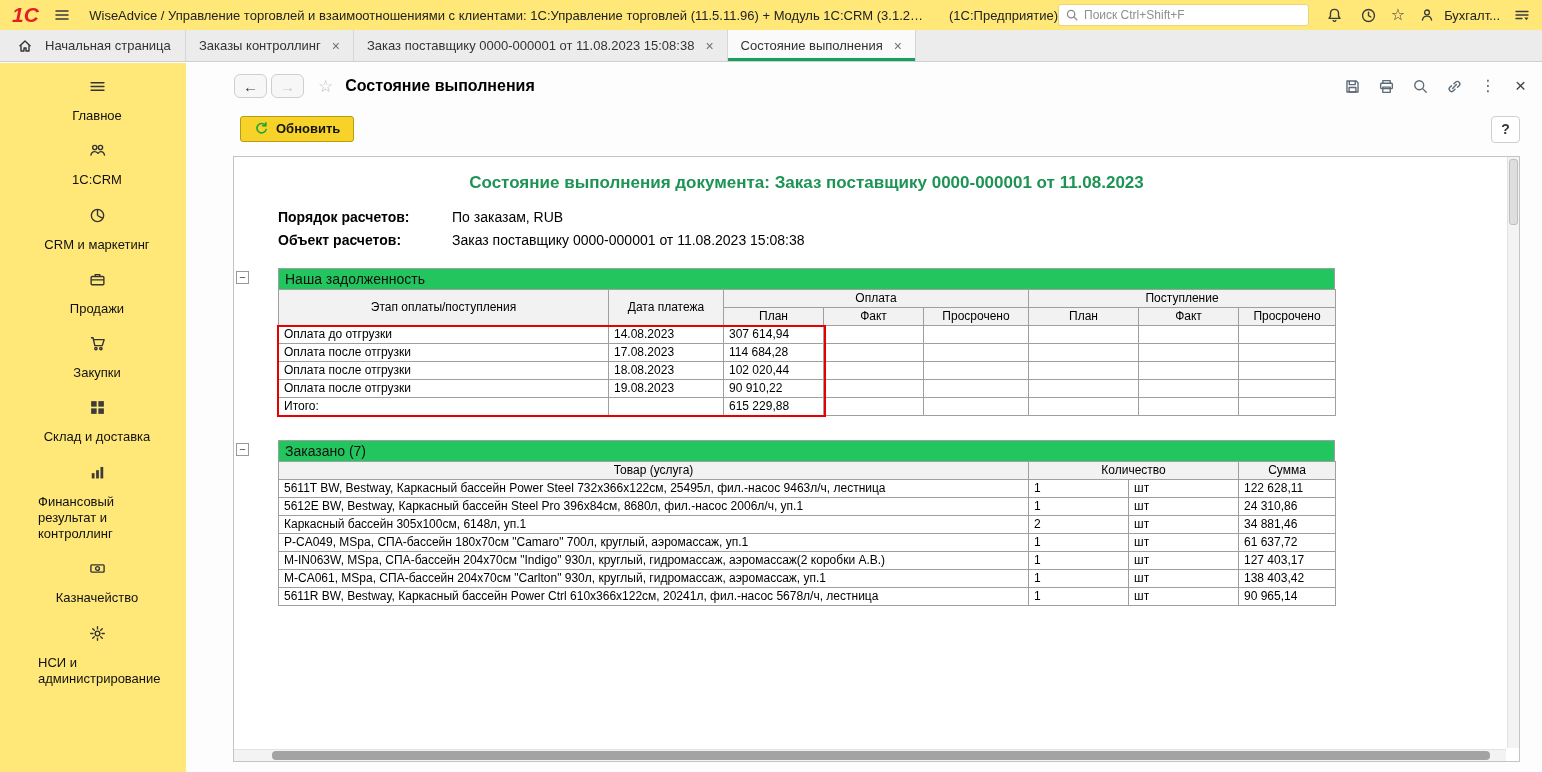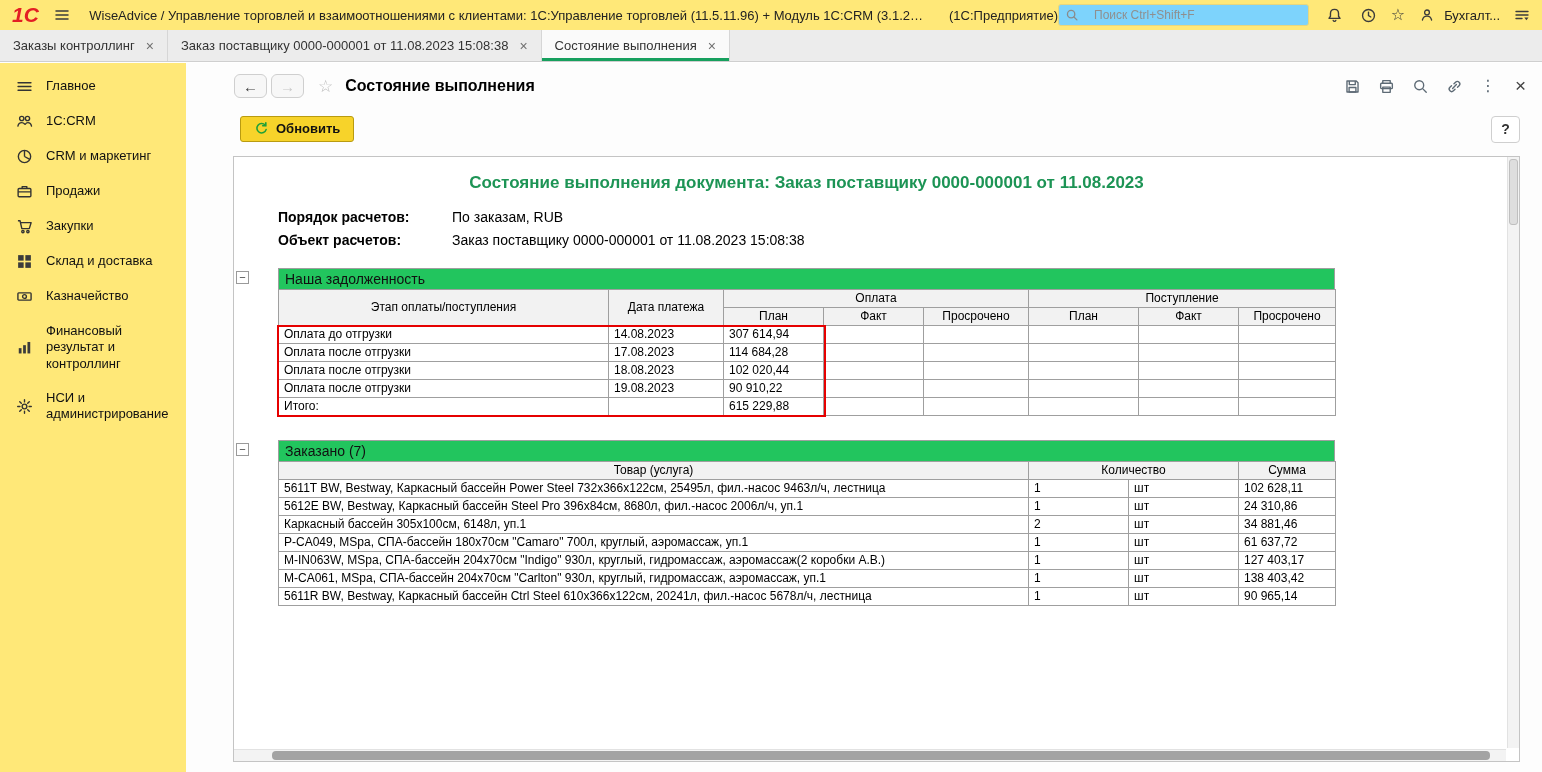--- a/index.html
+++ b/index.html
@@ -6,42 +6,42 @@
   html,body { width:1542px; height:772px; overflow:hidden; background:#fff;
               font-family:"Liberation Sans","DejaVu Sans",sans-serif; }
 
   
   .topbar { position:absolute; top:0; left:0; right:0; height:30px; background:#ffe878;
             display:flex; align-items:center; padding:0 8px; }
   .logo { color:#e31e24; font-weight:bold; font-style:italic; font-size:21px; padding:0 12px 0 4px; line-height:30px; }
   .tb-icon { display:flex; align-items:center; justify-content:center; width:24px; height:24px; color:#3b3b3b; }
   .win-title { font-size:13px; color:#222; margin-left:16px; white-space:nowrap; }
   .app-suffix { font-size:13px; color:#222; margin-left:26px; white-space:nowrap; }
-  .search-box { margin-left:auto; width:268px; height:22px; background:#7dd3fc; border:1px solid #e7d67e;
-                border-radius:3px; display:flex; align-items:center; padding:0 6px; gap:15px; }
+  .search-box { margin-left:auto; width:268px; height:22px; background:#ffffff; border:1px solid #e7d67e;
+                border-radius:3px; display:flex; align-items:center; padding:0 6px; gap:5px; }
   .search-box input { border:none; outline:none; background:transparent; font-size:12px; color:#555; width:100%;
                       font-family:inherit; }
   .search-box input::placeholder { color:#8f8f8f; }
   .tb-right { display:flex; align-items:center; gap:10px; margin-left:14px; }
   .star-glyph { font-size:16px; color:#3b3b3b; line-height:1; }
   .user-chip { display:flex; align-items:center; gap:5px; font-size:13px; color:#222; white-space:nowrap; }
 
   
   .tabbar { position:absolute; top:30px; left:0; right:0; height:32px; background:#ececec;
             border-bottom:1px solid #cfcfcf; display:flex; font-size:13px; color:#333; }
   .tab { display:flex; align-items:center; gap:8px; padding:0 13px; border-right:1px solid #d6d6d6;
          white-space:nowrap; cursor:default; }
   .tab-home { width:186px; }
   .tab.active { background:#fafafa; box-shadow: inset 0 -3px 0 #17a05e; }
   .tab-close { color:#707070; font-size:14px; margin-left:3px; line-height:1; }
 
   
   .sidebar { position:absolute; top:63px; left:0; width:186px; bottom:0; background:#ffe878; padding-top:6px; }
   .sb-item { display:flex; align-items:center; gap:13px; padding:9px 8px 9px 16px; font-size:13px; color:#111;
-             line-height:1.25; cursor:default; }
+             line-height:1.25; cursor:default;flex-direction:column; }
   .sb-icon { flex:0 0 17px; display:flex; align-items:center; }
 
   
   .main { position:absolute; top:63px; left:186px; right:0; bottom:0; background:#fdfdfd; }
   .form-header { height:46px; display:flex; align-items:center; padding:0 16px 0 48px; }
   .nav-btn { width:33px; height:24px; border:1px solid #cfcfcf; border-radius:6px; background:#f7f7f7;
              display:flex; align-items:center; justify-content:center; font-size:15px; color:#3d3d3d; }
   .nav-btn + .nav-btn { margin-left:4px; }
   .nav-btn.disabled { color:#c8c8c8; }
   .hdr-star { font-size:17px; color:#bdbdbd; margin-left:14px; }
@@ -140,20 +140,29 @@
           <g stroke="#3b3b3b" stroke-width="1.4" fill="none" stroke-linecap="round">
             <path d="M2 4.5h12M2 8h12M2 11.5h6"></path>
           </g>
           <path d="M10.3 10.5h4.2l-2.1 2.8z" fill="#3b3b3b"></path>
         </svg>
     </span>
   </div>
 </div>
 
 <div class="tabbar">
+  <div class="tab tab-home">
+    <span class="tb-icon">
+      <svg width="16" height="16" viewBox="0 0 16 16" stroke="#333" stroke-width="1.4" fill="none" stroke-linejoin="round">
+          <path d="M2.5 8.2L8 3l5.5 5.2"></path>
+          <path d="M4 7.5V13h3v-3h2v3h3V7.5"></path>
+        </svg>
+    </span>
+    <span>Начальная страница</span>
+  </div>
   <div class="tab">
     <span>Заказы контроллинг</span>
     <span class="tab-close">×</span>
   </div>
   <div class="tab">
     <span>Заказ поставщику 0000-000001 от 11.08.2023 15:08:38</span>
     <span class="tab-close">×</span>
   </div>
   <div class="tab active">
     <span>Состояние выполнения</span>
@@ -215,36 +224,36 @@
           <rect x="2" y="2" width="5.2" height="5.2"></rect>
           <rect x="8.8" y="2" width="5.2" height="5.2"></rect>
           <rect x="2" y="8.8" width="5.2" height="5.2"></rect>
           <rect x="8.8" y="8.8" width="5.2" height="5.2"></rect>
         </svg>
       </span>
     <span>Склад и доставка</span>
   </div>
   <div class="sb-item">
     <span class="sb-icon">
-        <svg width="17" height="17" viewBox="0 0 16 16" stroke="#333" stroke-width="1.3" fill="none">
-          <rect x="1.8" y="4.6" width="12.4" height="6.8" rx="0.8"></rect>
-          <circle cx="8" cy="8" r="1.8"></circle>
-        </svg>
-      </span>
-    <span>Казначейство</span>
-  </div>
-  <div class="sb-item">
-    <span class="sb-icon">
         <svg width="17" height="17" viewBox="0 0 16 16" fill="#3b3b3b">
           <rect x="2.6" y="8.6" width="2.6" height="5"></rect>
           <rect x="6.7" y="5.8" width="2.6" height="7.8"></rect>
           <rect x="10.8" y="2.8" width="2.6" height="10.8"></rect>
         </svg>
       </span>
     <span style="max-width:118px">Финансовый результат и контроллинг</span>
+  </div>
+  <div class="sb-item">
+    <span class="sb-icon">
+        <svg width="17" height="17" viewBox="0 0 16 16" stroke="#333" stroke-width="1.3" fill="none">
+          <rect x="1.8" y="4.6" width="12.4" height="6.8" rx="0.8"></rect>
+          <circle cx="8" cy="8" r="1.8"></circle>
+        </svg>
+      </span>
+    <span>Казначейство</span>
   </div>
   <div class="sb-item">
     <span class="sb-icon">
         <svg width="17" height="17" viewBox="0 0 16 16" stroke="#333" stroke-width="1.3" fill="none" stroke-linecap="round">
           <circle cx="8" cy="8" r="2.2"></circle>
           <path d="M8 1.6v2.1M8 12.3v2.1M1.6 8h2.1M12.3 8h2.1M3.5 3.5L5 5M11 11l1.5 1.5M12.5 3.5L11 5M5 11l-1.5 1.5"></path>
         </svg>
       </span>
     <span style="max-width:118px">НСИ и администрирование</span>
   </div>
@@ -416,21 +425,21 @@
           <tbody>
               <tr>
             <th>Товар (услуга)</th>
             <th colspan="2">Количество</th>
             <th>Сумма</th>
           </tr>
           <tr>
             <td>5611T BW, Bestway, Каркасный бассейн Power Steel 732х366х122см, 25495л, фил.-насос 9463л/ч, лестница</td>
             <td class="num">1</td>
             <td>шт</td>
-            <td class="num">102 628,11</td>
+            <td class="num">122 628,11</td>
           </tr>
           <tr>
             <td>5612E BW, Bestway, Каркасный бассейн Steel Pro 396х84см, 8680л, фил.-насос 2006л/ч, уп.1</td>
             <td class="num">1</td>
             <td>шт</td>
             <td class="num">24 310,86</td>
           </tr>
           <tr>
             <td>Каркасный бассейн 305х100см, 6148л, уп.1</td>
             <td class="num">2</td>
@@ -449,21 +458,21 @@
             <td>шт</td>
             <td class="num">127 403,17</td>
           </tr>
           <tr>
             <td>M-CA061, MSpa, СПА-бассейн 204х70см "Carlton" 930л, круглый, гидромассаж, аэромассаж, уп.1</td>
             <td class="num">1</td>
             <td>шт</td>
             <td class="num">138 403,42</td>
           </tr>
           <tr>
-            <td>5611R BW, Bestway, Каркасный бассейн Ctrl Steel 610х366х122см, 20241л, фил.-насос 5678л/ч, лестница</td>
+            <td>5611R BW, Bestway, Каркасный бассейн Power Ctrl 610х366х122см, 20241л, фил.-насос 5678л/ч, лестница</td>
             <td class="num">1</td>
             <td>шт</td>
             <td class="num">90 965,14</td>
           </tr>
         </tbody>
           </table>
       </div>
 
     </div>
 

